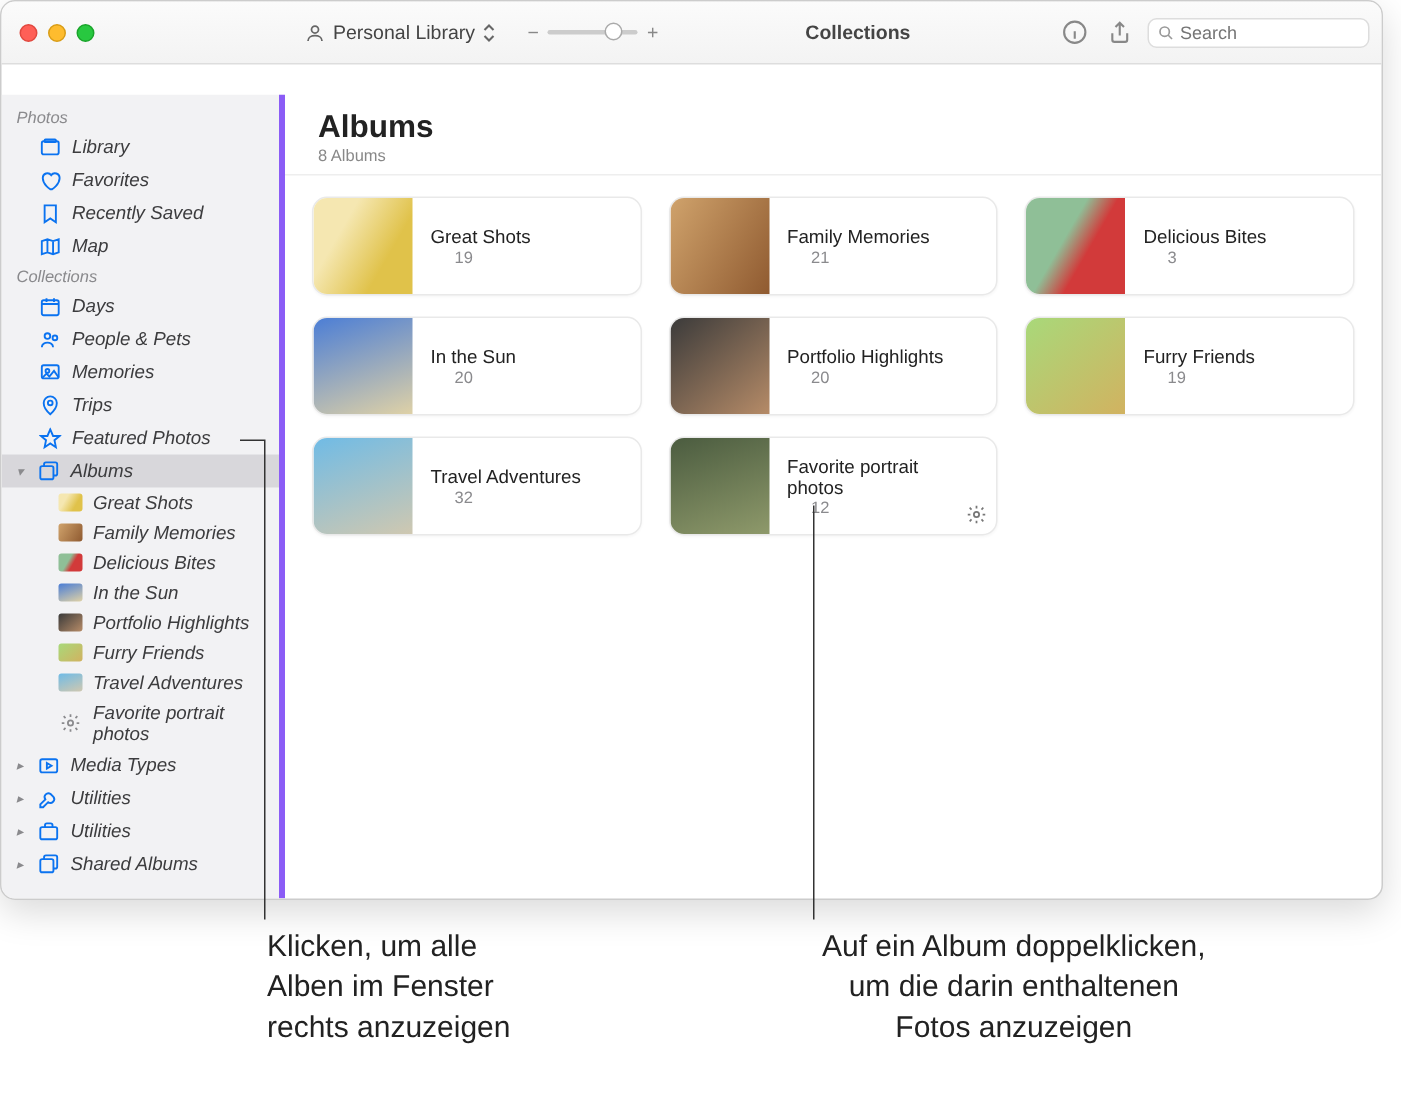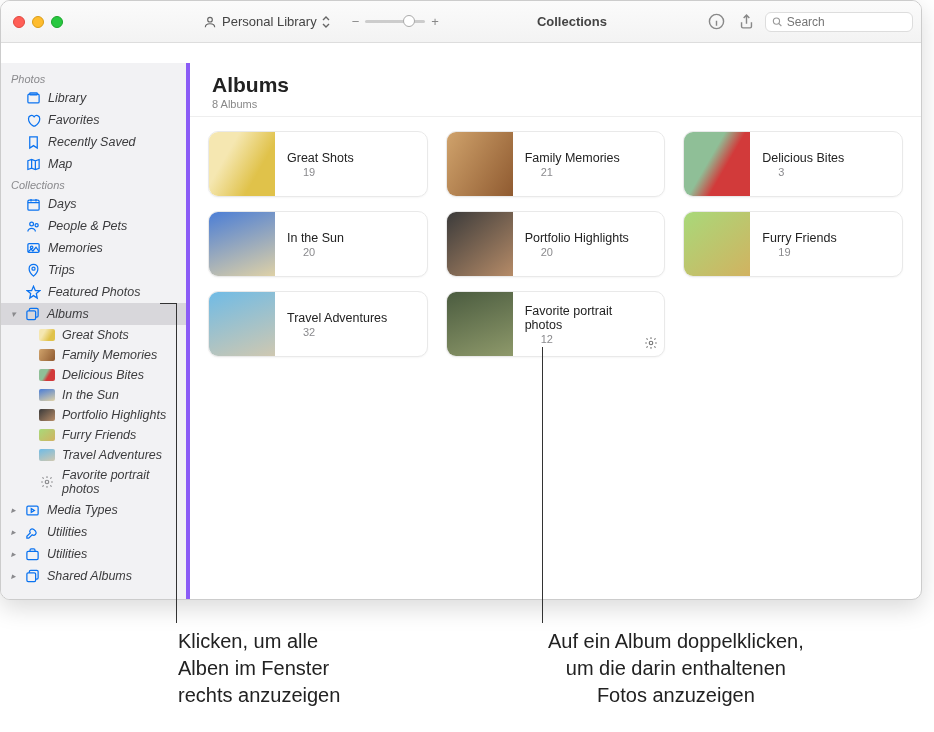--- a/index.html
+++ b/index.html
@@ -86,21 +86,21 @@
     overflow:hidden; height:66px;
   }
   .album-thumb { width:66px; height:66px; flex-shrink:0; }
   .album-info { padding: 0 12px; }
   .album-name { font-size:12.5px; color:#222; }
   .album-count { font-size:11px; color:#8a8a8d; margin-top:1px;margin-left:16px; }
   .gear-badge { position:relative; }
   .gear-badge svg { position:absolute; right:6px; bottom:6px; }
 
   
-  .callouts { position:absolute; left:0; top:12px; width:934px; height:648px; pointer-events:none; }
+  .callouts { position:absolute; left:0; top:2px; width:934px; height:648px; pointer-events:none; }
   .callout-text { position:absolute; font-size:20px; color:#222; line-height:1.35; }
   .callout-line { position:absolute; background:#333; }
 
   
   .th0 { background: linear-gradient(120deg,#f5e7b1 30%,#e0c24a 70%); }
   .th1 { background: linear-gradient(120deg,#d0a36c,#8f5a30); }
   .th2 { background: linear-gradient(120deg,#8fbf97 40%,#d23a3a 60%); }
   .th3 { background: linear-gradient(160deg,#4a7dd6,#e0d2a6); }
   .th4 { background: linear-gradient(140deg,#3a3a3a,#b78c68); }
   .th5 { background: linear-gradient(140deg,#a8d97a,#d2b260); }

